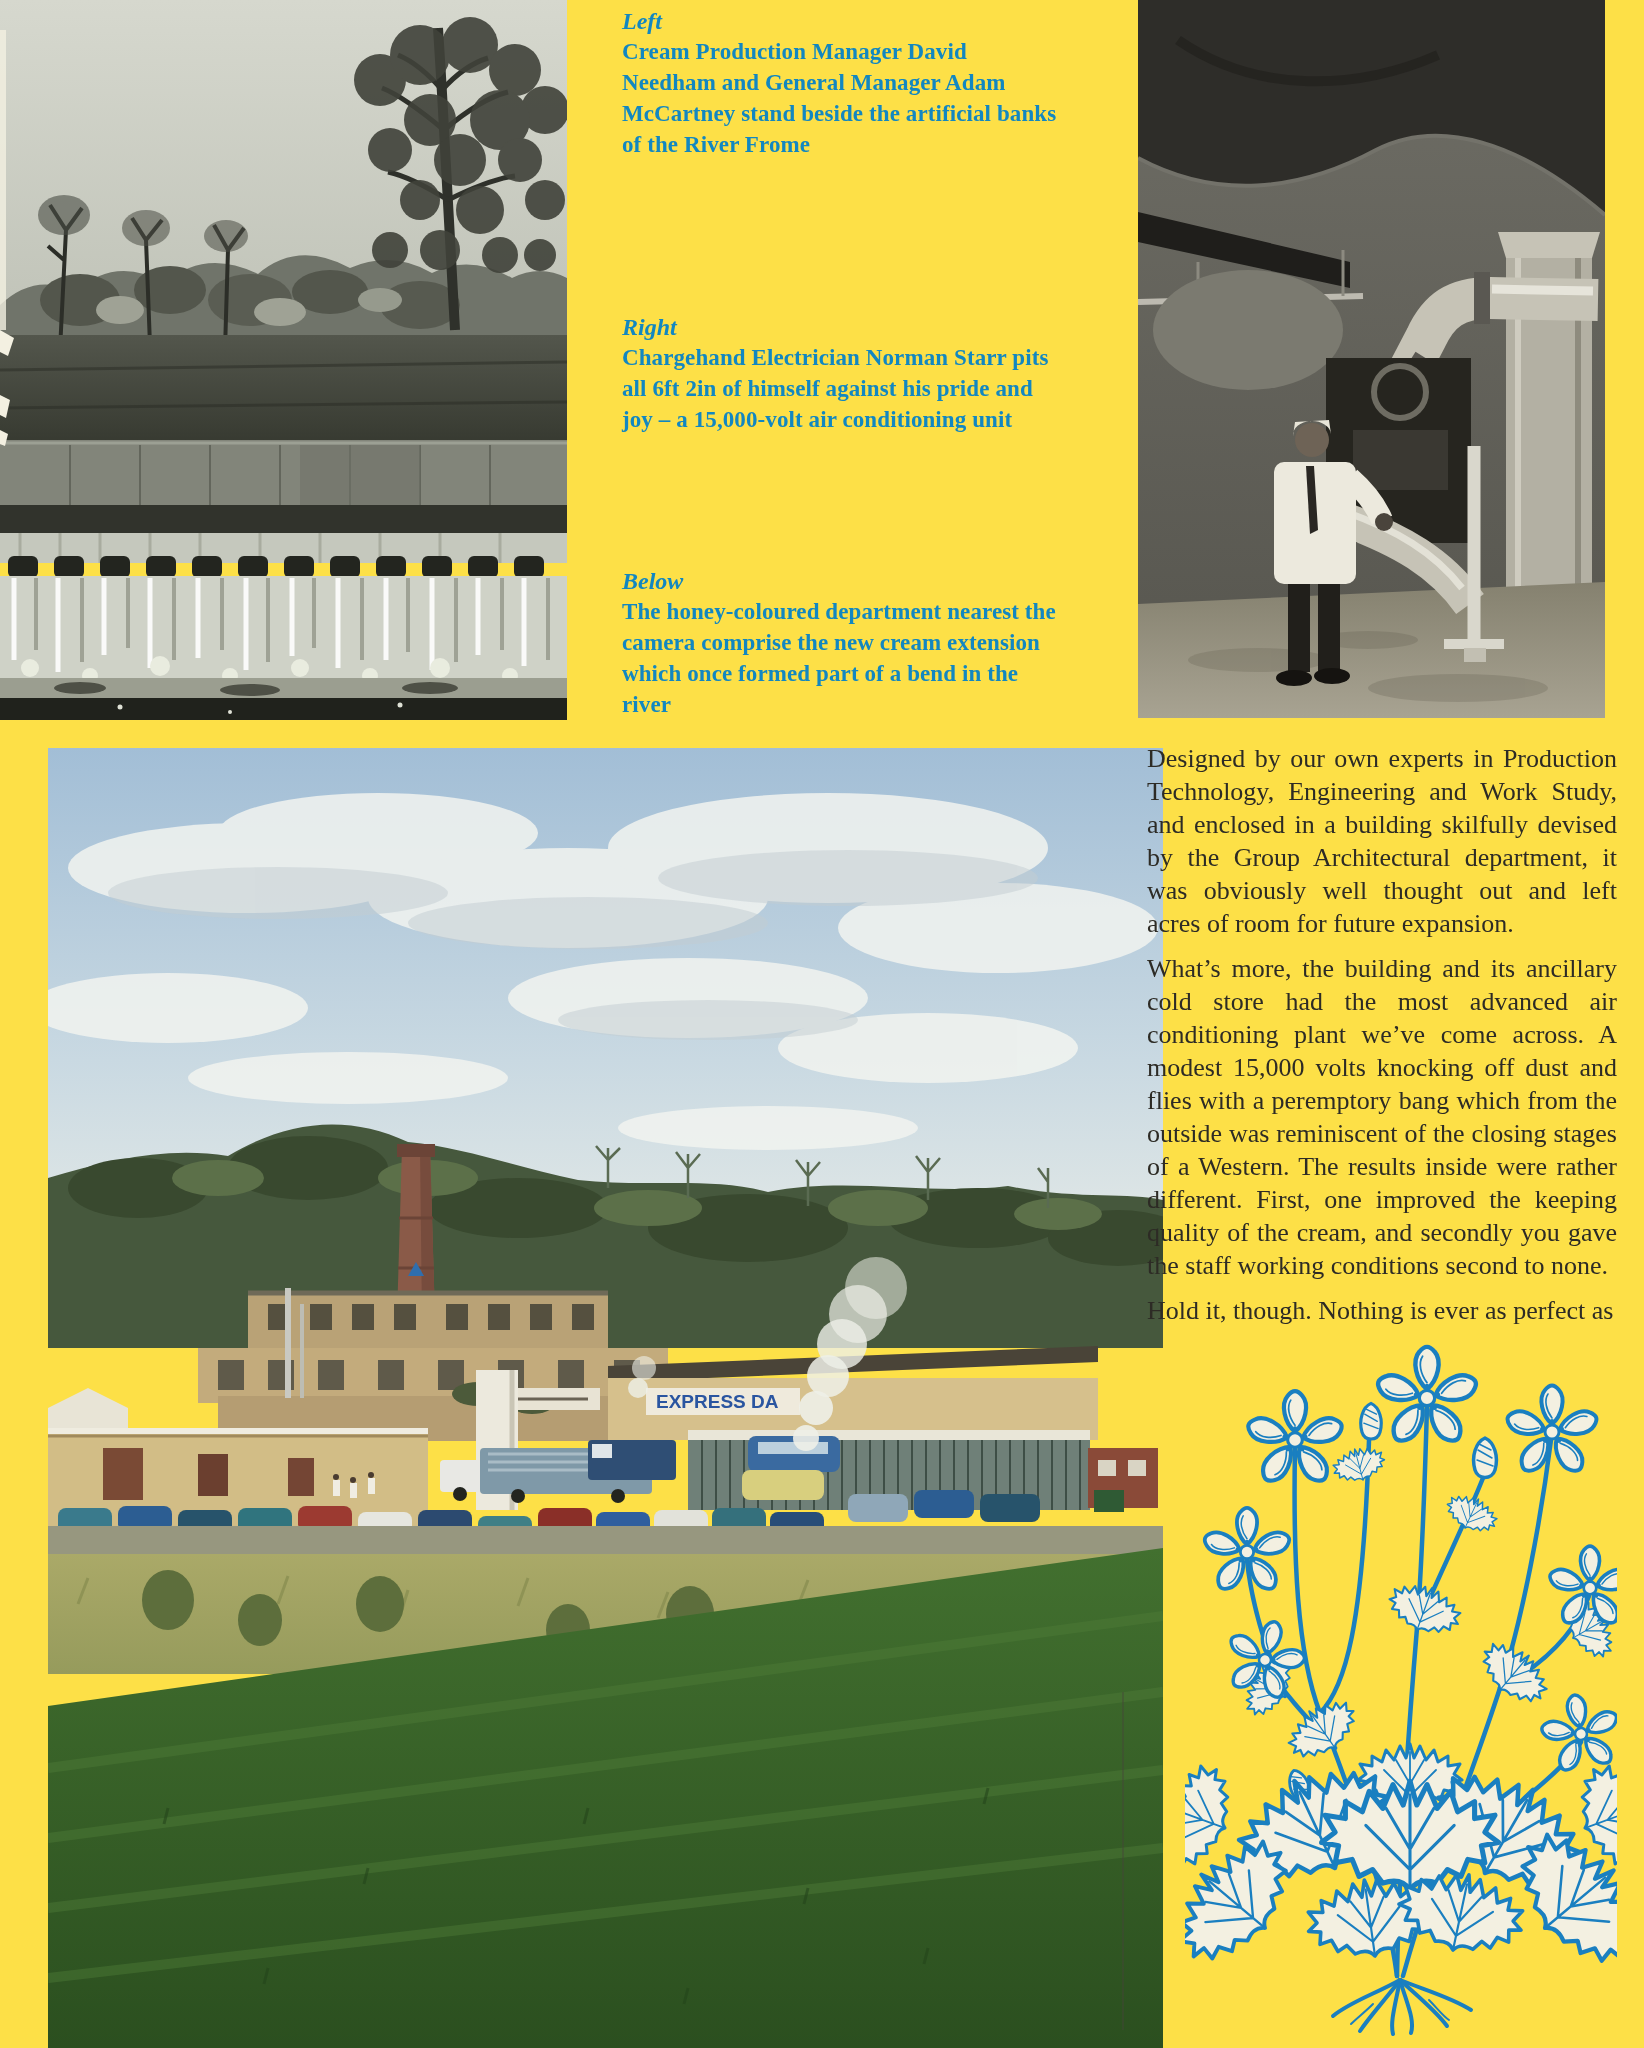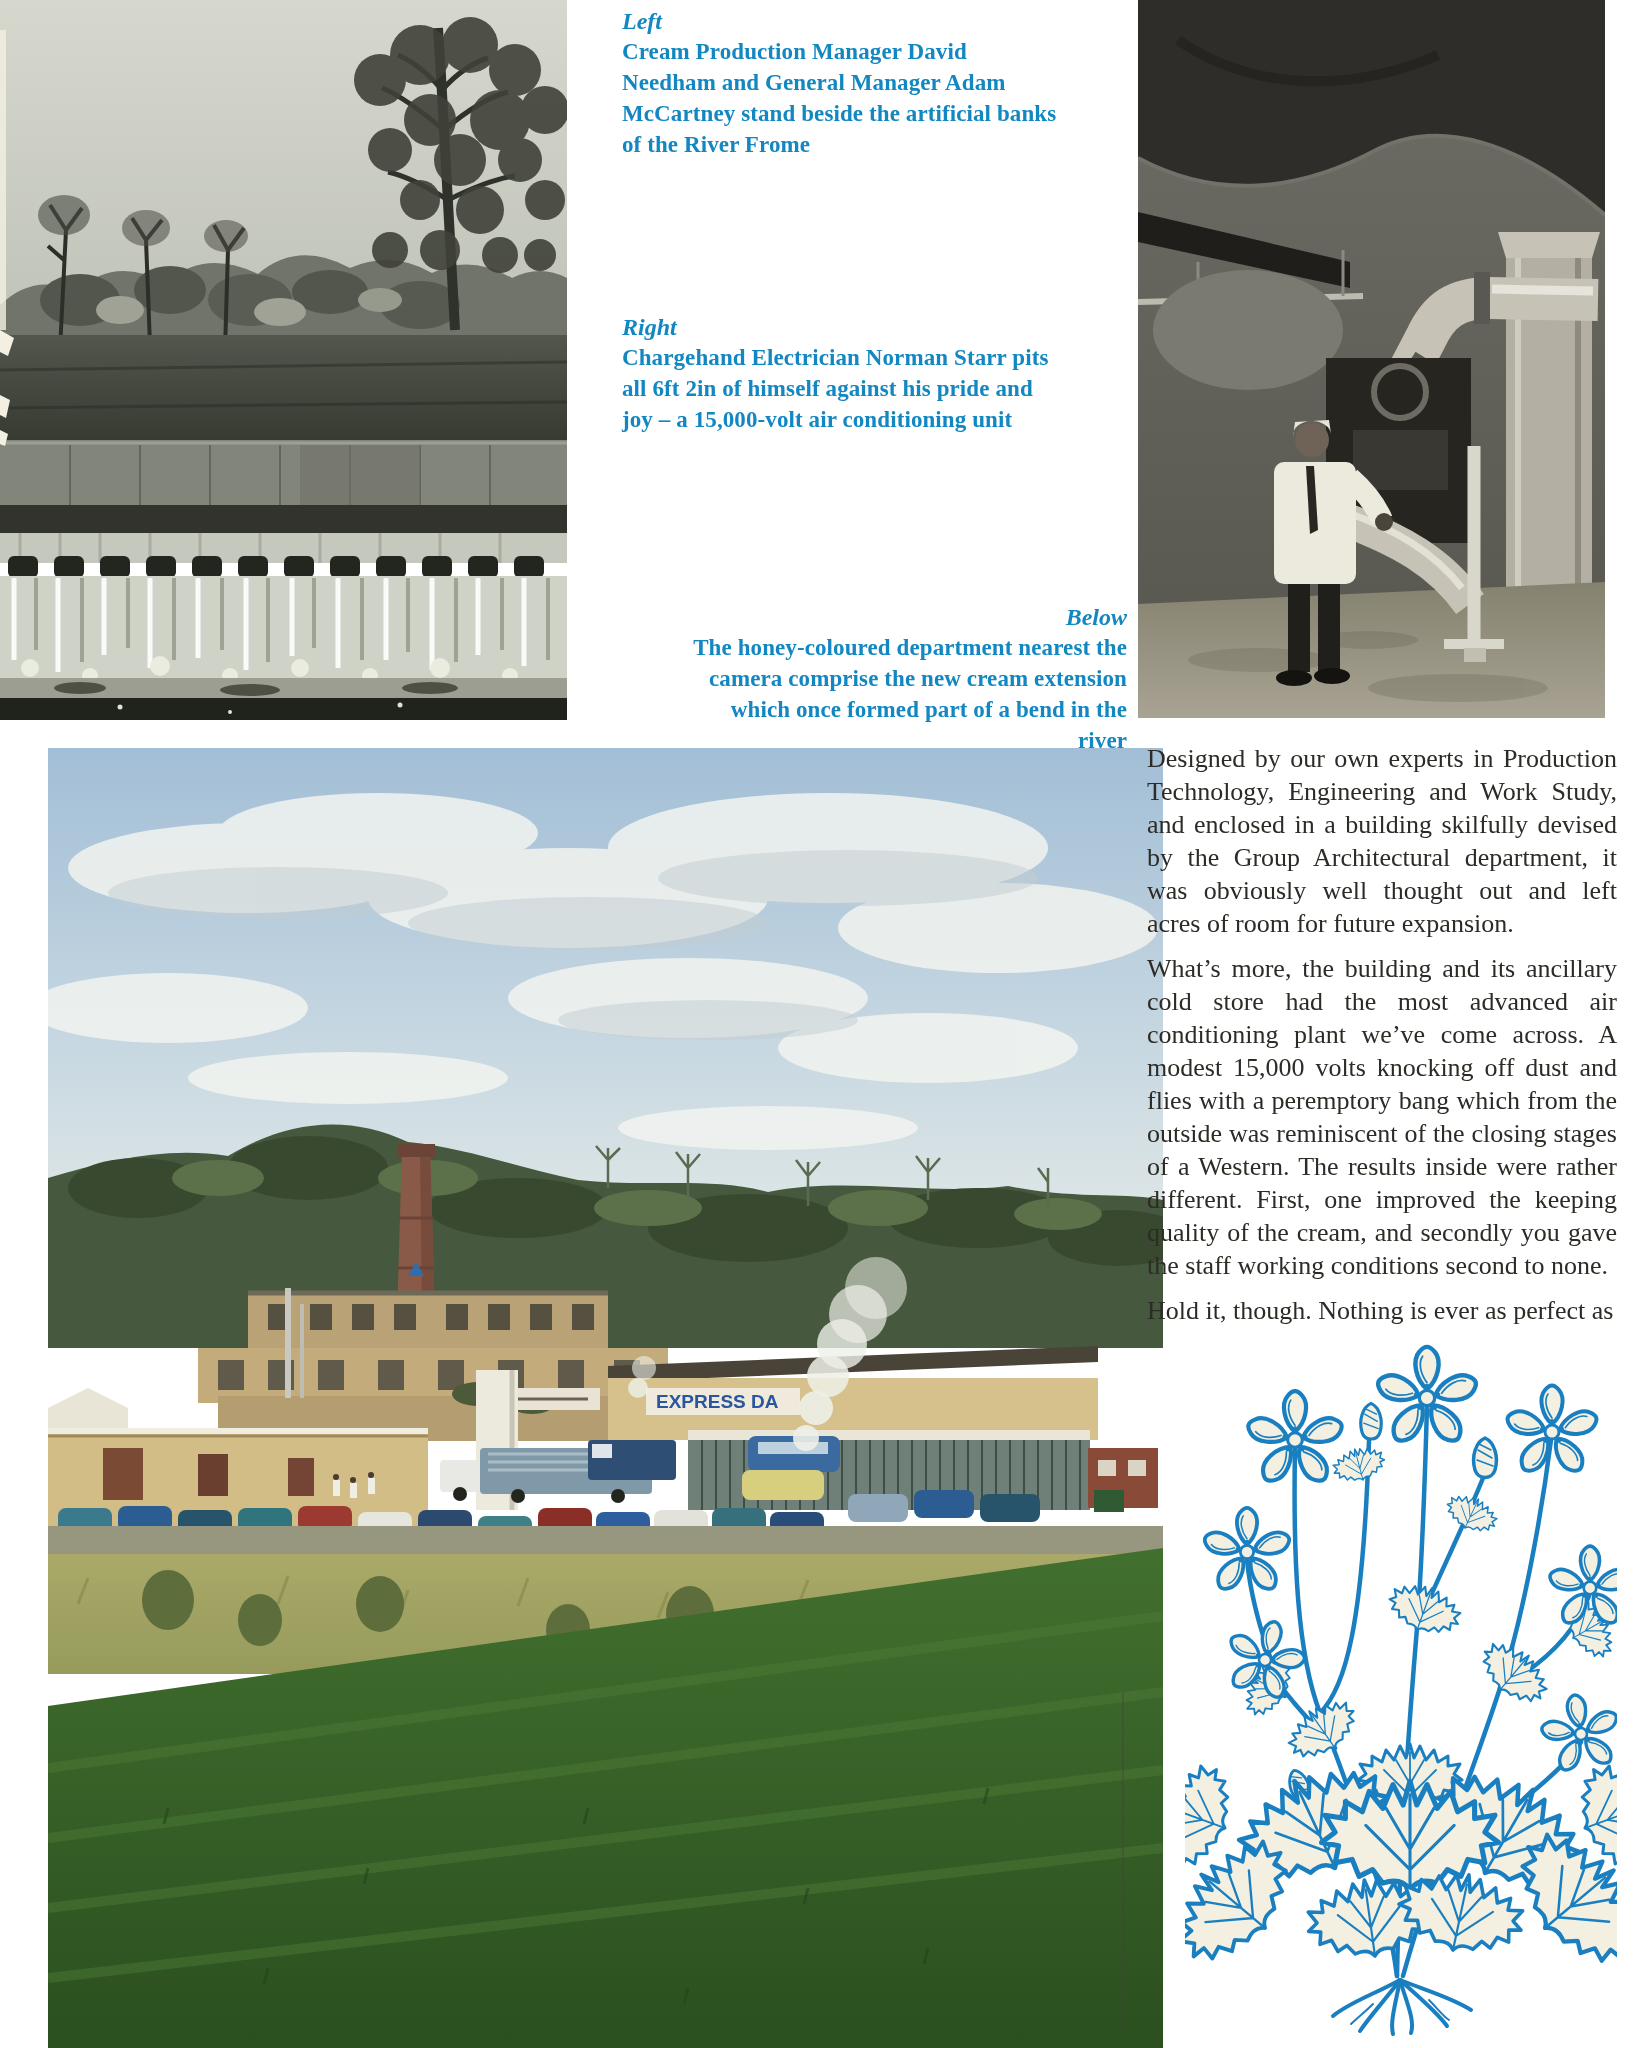--- a/index.html
+++ b/index.html
@@ -1,25 +1,25 @@
 <!DOCTYPE html>
 <html><head>
 <meta charset="utf-8">
 <style>
   html,body{margin:0;padding:0;background:#777;}
-  .page{position:relative;width:1644px;height:2048px;background:#ffffff;
+  .page{position:relative;width:1644px;height:2048px;background:#fde047;
         font-family:"Liberation Serif",serif;overflow:hidden;}
   .photo{position:absolute;display:block;}
   #photo-weir{left:0;top:0;width:567px;height:720px;}
   #photo-engineer{left:1138px;top:0;width:467px;height:718px;}
   #photo-factory{left:0;top:748px;width:1115px;height:1300px;margin-left:48px;}
   .caption{position:absolute;left:622px;width:505px;color:#1287c1;}
   #cap-0{top:6px;}
   #cap-1{top:312px;}
-  #cap-2{top:602px;text-align:right;}
+  #cap-2{top:566px;}
   .caption-label{font-style:italic;font-weight:600;font-size:24px;line-height:30px;}
   .caption-line{font-weight:700;font-size:23px;line-height:31px;letter-spacing:.1px;white-space:nowrap;}
   .article{position:absolute;left:1143px;top:742px;width:474px;color:#2d2b25;
            font-size:26px;line-height:33px;}
   .article p{margin:0 0 12px 4px;text-align:justify;}
   .flower{position:absolute;left:1185px;top:1328px;width:432px;height:708px;}
   .edge-line{position:absolute;left:1122px;top:1692px;width:2px;height:338px;
              background:rgba(70,68,58,.40);}
   svg{display:block;}
   .fl-stroke{stroke:#1a7fc0;fill:none;stroke-linecap:round;stroke-linejoin:round;}

